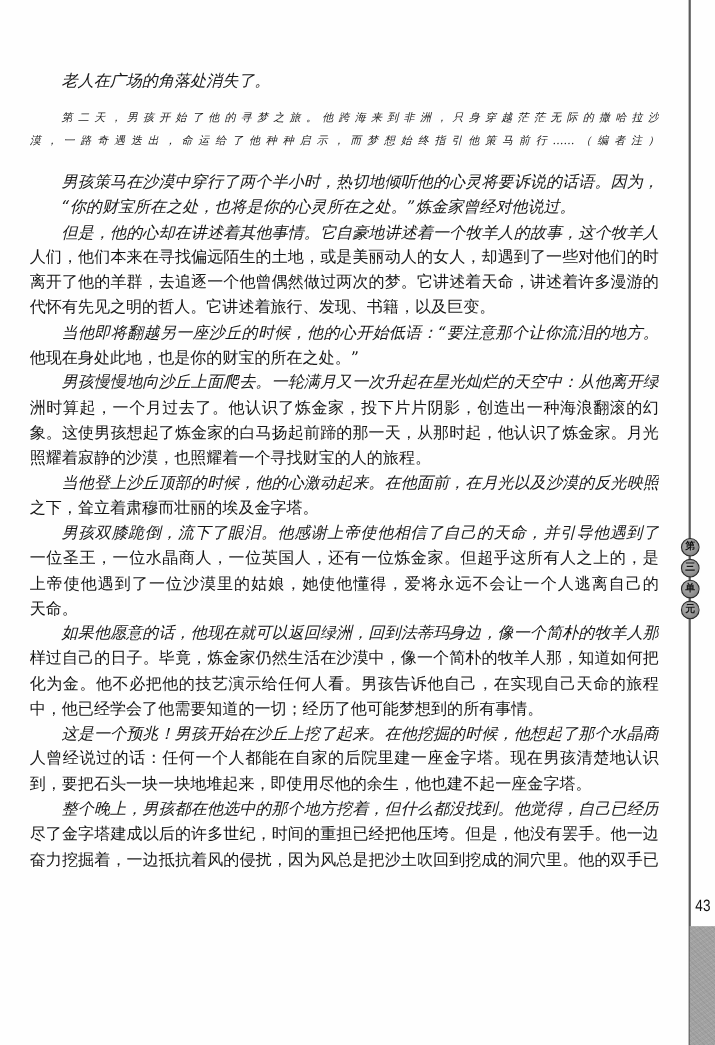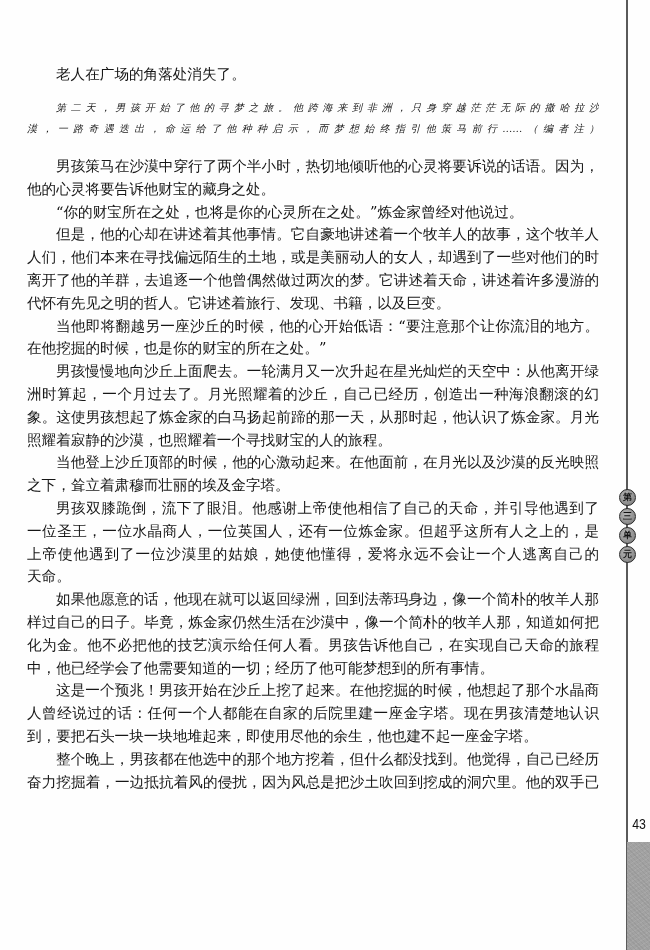--- a/index.html
+++ b/index.html
@@ -35,20 +35,21 @@
       overflow: hidden;
       letter-spacing: 0;
     }
     .line.full {
       text-align: justify;
       text-align-last: justify;
       text-justify: inter-character;
     }
     .line.indent {
       padding-left: 29px;
+      font-style: italic;
     }
     .intro {
       top: 62px;
     }
     .intro .line {
       height: 23px;
       line-height: 23px;
     }
     .note {
       top: 98px;
@@ -130,42 +131,41 @@
 
   <div class="block note">
     <div class="line full indent">第二天，男孩开始了他的寻梦之旅。他跨海来到非洲，只身穿越茫茫无际的撒哈拉沙</div>
     <div class="line full">漠，一路奇遇迭出，命运给了他种种启示，而梦想始终指引他策马前行……（编者注）</div>
   </div>
 
   <div class="block body-text">
 
     <div class="para">
       <div class="line full indent">男孩策马在沙漠中穿行了两个半小时，热切地倾听他的心灵将要诉说的话语。因为，</div>
-      <div class="line">他的心灵将要告诉他财宝的藏身之处。</div>
     </div>
 
     <div class="para">
       <div class="line indent">“你的财宝所在之处，也将是你的心灵所在之处。”炼金家曾经对他说过。</div>
     </div>
 
     <div class="para">
       <div class="line full indent">但是，他的心却在讲述着其他事情。它自豪地讲述着一个牧羊人的故事，这个牧羊人</div>
       <div class="line full">人们，他们本来在寻找偏远陌生的土地，或是美丽动人的女人，却遇到了一些对他们的时</div>
       <div class="line full">离开了他的羊群，去追逐一个他曾偶然做过两次的梦。它讲述着天命，讲述着许多漫游的</div>
       <div class="line">代怀有先见之明的哲人。它讲述着旅行、发现、书籍，以及巨变。</div>
     </div>
 
     <div class="para">
       <div class="line full indent">当他即将翻越另一座沙丘的时候，他的心开始低语：“要注意那个让你流泪的地方。</div>
-      <div class="line">在他挖掘的时候，也是你的财宝的所在之处。”</div>
+      <div class="line">他现在身处此地，也是你的财宝的所在之处。”</div>
     </div>
 
     <div class="para">
       <div class="line full indent">男孩慢慢地向沙丘上面爬去。一轮满月又一次升起在星光灿烂的天空中：从他离开绿</div>
-      <div class="line full">洲时算起，一个月过去了。月光照耀着的沙丘，自己已经历，创造出一种海浪翻滚的幻</div>
+      <div class="line full">洲时算起，一个月过去了。他认识了炼金家，投下片片阴影，创造出一种海浪翻滚的幻</div>
       <div class="line full">象。这使男孩想起了炼金家的白马扬起前蹄的那一天，从那时起，他认识了炼金家。月光</div>
       <div class="line">照耀着寂静的沙漠，也照耀着一个寻找财宝的人的旅程。</div>
     </div>
 
     <div class="para">
       <div class="line full indent">当他登上沙丘顶部的时候，他的心激动起来。在他面前，在月光以及沙漠的反光映照</div>
       <div class="line">之下，耸立着肃穆而壮丽的埃及金字塔。</div>
     </div>
 
     <div class="para">
@@ -184,20 +184,21 @@
 
 
     <div class="para">
       <div class="line full indent">这是一个预兆！男孩开始在沙丘上挖了起来。在他挖掘的时候，他想起了那个水晶商</div>
       <div class="line full">人曾经说过的话：任何一个人都能在自家的后院里建一座金字塔。现在男孩清楚地认识</div>
       <div class="line">到，要把石头一块一块地堆起来，即使用尽他的余生，他也建不起一座金字塔。</div>
     </div>
 
     <div class="para">
       <div class="line full indent">整个晚上，男孩都在他选中的那个地方挖着，但什么都没找到。他觉得，自己已经历</div>
+      <div class="line full">尽了金字塔建成以后的许多世纪，时间的重担已经把他压垮。但是，他没有罢手。他一边</div>
       <div class="line full">奋力挖掘着，一边抵抗着风的侵扰，因为风总是把沙土吹回到挖成的洞穴里。他的双手已</div>
     </div>
 
   </div>
 
   <div class="margin-rule"></div>
 
   <div class="unit-tab">
     <span class="unit-circle">第</span>
     <span class="unit-circle">三</span>

